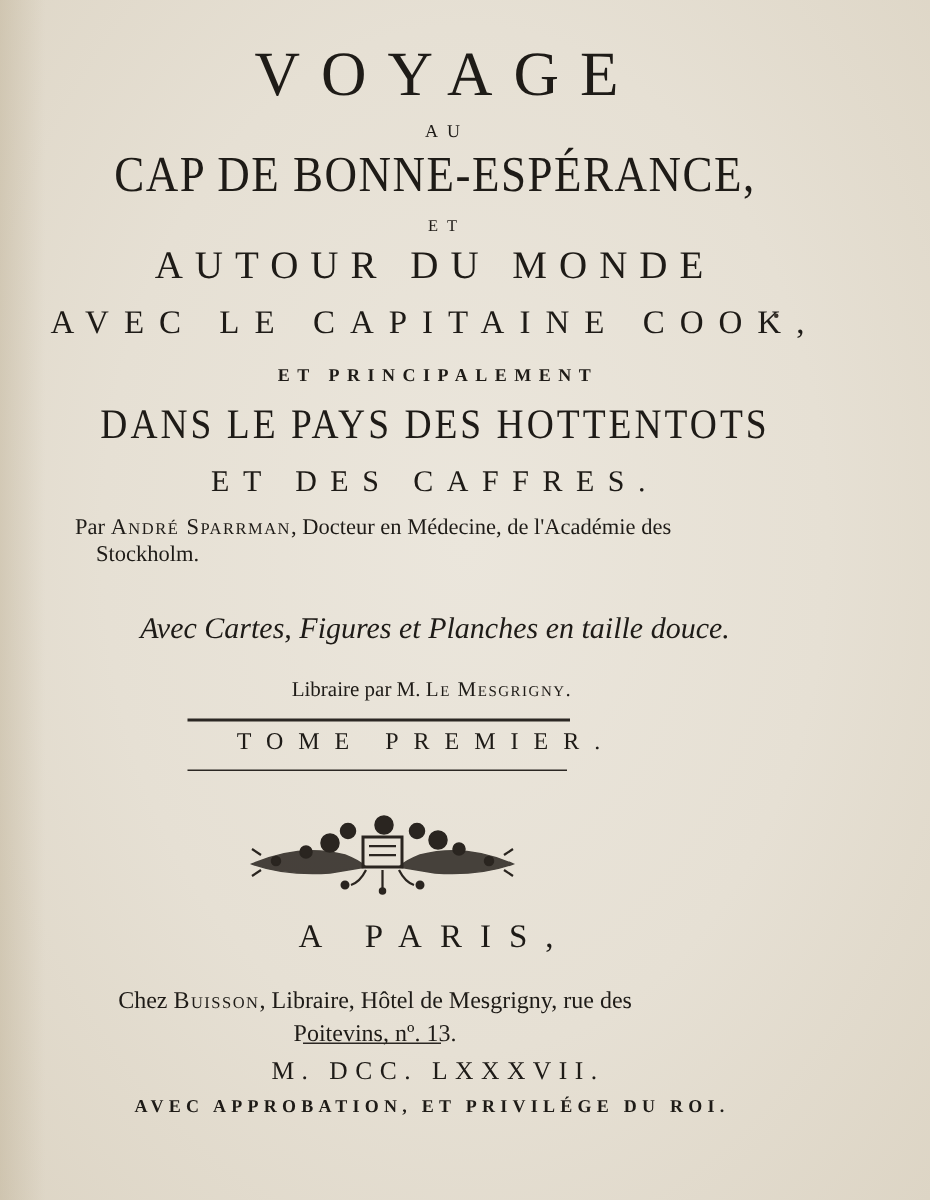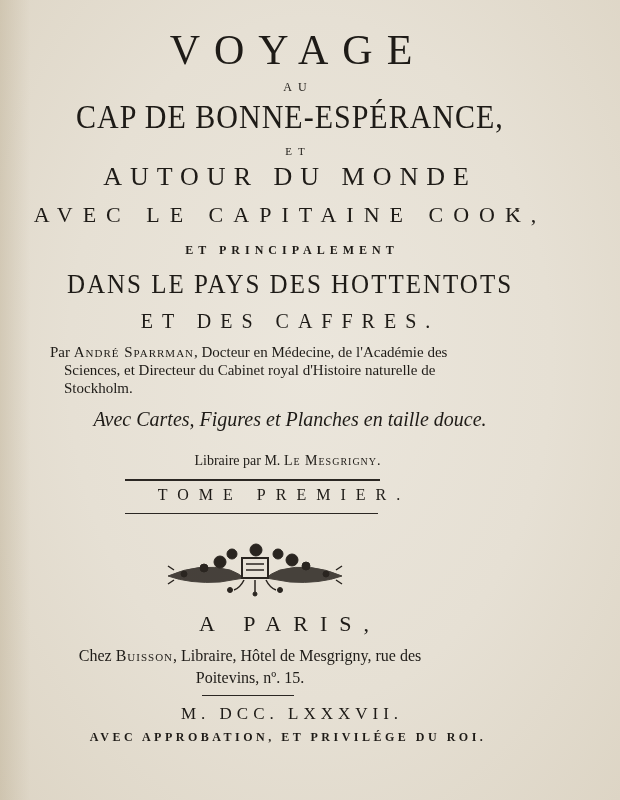--- a/index.html
+++ b/index.html
@@ -24,21 +24,21 @@
   .para { position:absolute; left:50px; width:414px; font-size:15px; line-height:18px; text-align:justify;font-family:Liberation Serif, serif; }
   .para .rest { display:block; padding-left:14px; }
   .sc { font-variant: small-caps; letter-spacing:1px; }
   .t-avecc { top:408px; font-size:20px; font-style:italic; left:-20px; }
   .t-trad { top:453px; font-size:14px; left:-22px; }
   .rule { position:absolute; height:0; border-top:2px solid #2b2723; }
   .rule.thin { border-top-width:1.5px; }
   .t-tome { top:486px; font-size:16px; letter-spacing:10px; left:-26px; }
   .ornament { position:absolute; left:160px; top:540px; width:190px; height:58px; }
   .t-paris { top:611px; font-size:22px; letter-spacing:12px; left:-20px; }
-  .para2 { position:absolute; left:46px; width:408px; font-size:16px; line-height:22px; text-align:center; }
+  .para2 { position:absolute; left:46px; width:408px; font-size:16px; line-height:22px; text-align:center;margin-top:12px; }
   .t-year { top:704px; font-size:17px; letter-spacing:5px; left:-18px; }
   .t-appro { top:730px; font-size:12px; letter-spacing:3.5px; left:-22px; font-weight:bold; }
   .speck { position:absolute; width:3px; height:3px; border-radius:50%; background:#3b342c; }
 </style>
 </head>
 <body>
 
 <div class="leftshade"></div>
 
 <div class="line t-voyage">VOYAGE</div>
@@ -47,21 +47,20 @@
 <div class="line t-et1">ET</div>
 <div class="line t-autour">AUTOUR DU MONDE</div>
 <div class="line t-avec">AVEC LE CAPITAINE COOK,</div>
 <div class="line t-princ">ET PRINCIPALEMENT</div>
 <div class="line t-dans">DANS LE PAYS DES HOTTENTOTS</div>
 <div class="line t-caffres">ET DES CAFFRES.</div>
 
 <div class="para" style="top:343px;">
   <span>Par</span>
   <span class="sc">André Sparrman</span><span>, Docteur en Médecine, de l'Académie des</span>
-  <span class="rest">Sciences, et Directeur du Cabinet royal d'Histoire naturelle de</span>
   <span class="rest">Stockholm.</span>
 </div>
 
 <div class="line t-avecc">Avec Cartes, Figures et Planches en taille douce.</div>
 
 <div class="line t-trad">
   <span>Libraire par M.</span>
   <span class="sc">Le Mesgrigny.</span>
 </div>
 
@@ -90,20 +89,20 @@
       <circle cx="95" cy="54" r="2"></circle>
     <path d="M14 30 l-6 -4 M14 40 l-6 4 M176 30 l6 -4 M176 40 l6 4" stroke-width="1.5"></path>
   </g>
 </svg>
 
 <div class="line t-paris">A PARIS,</div>
 
 <div class="para2" style="top:645px;">
   <span>Chez</span>
   <span class="sc">Buisson</span><span>, Libraire, Hôtel de Mesgrigny, rue des</span><br>
-  <span>Poitevins, nº. 15.</span>
+  <span>Poitevins, nº. 13.</span>
 </div>
 
 <div class="rule thin" style="left:202px; width:92px; top:695px;"></div>
 <div class="line t-year">M. DCC. LXXXVII.</div>
 <div class="line t-appro">AVEC APPROBATION, ET PRIVILÉGE DU ROI.</div>
 
 <div class="speck" style="left:516px; top:209px;"></div>
 
 </body></html>

